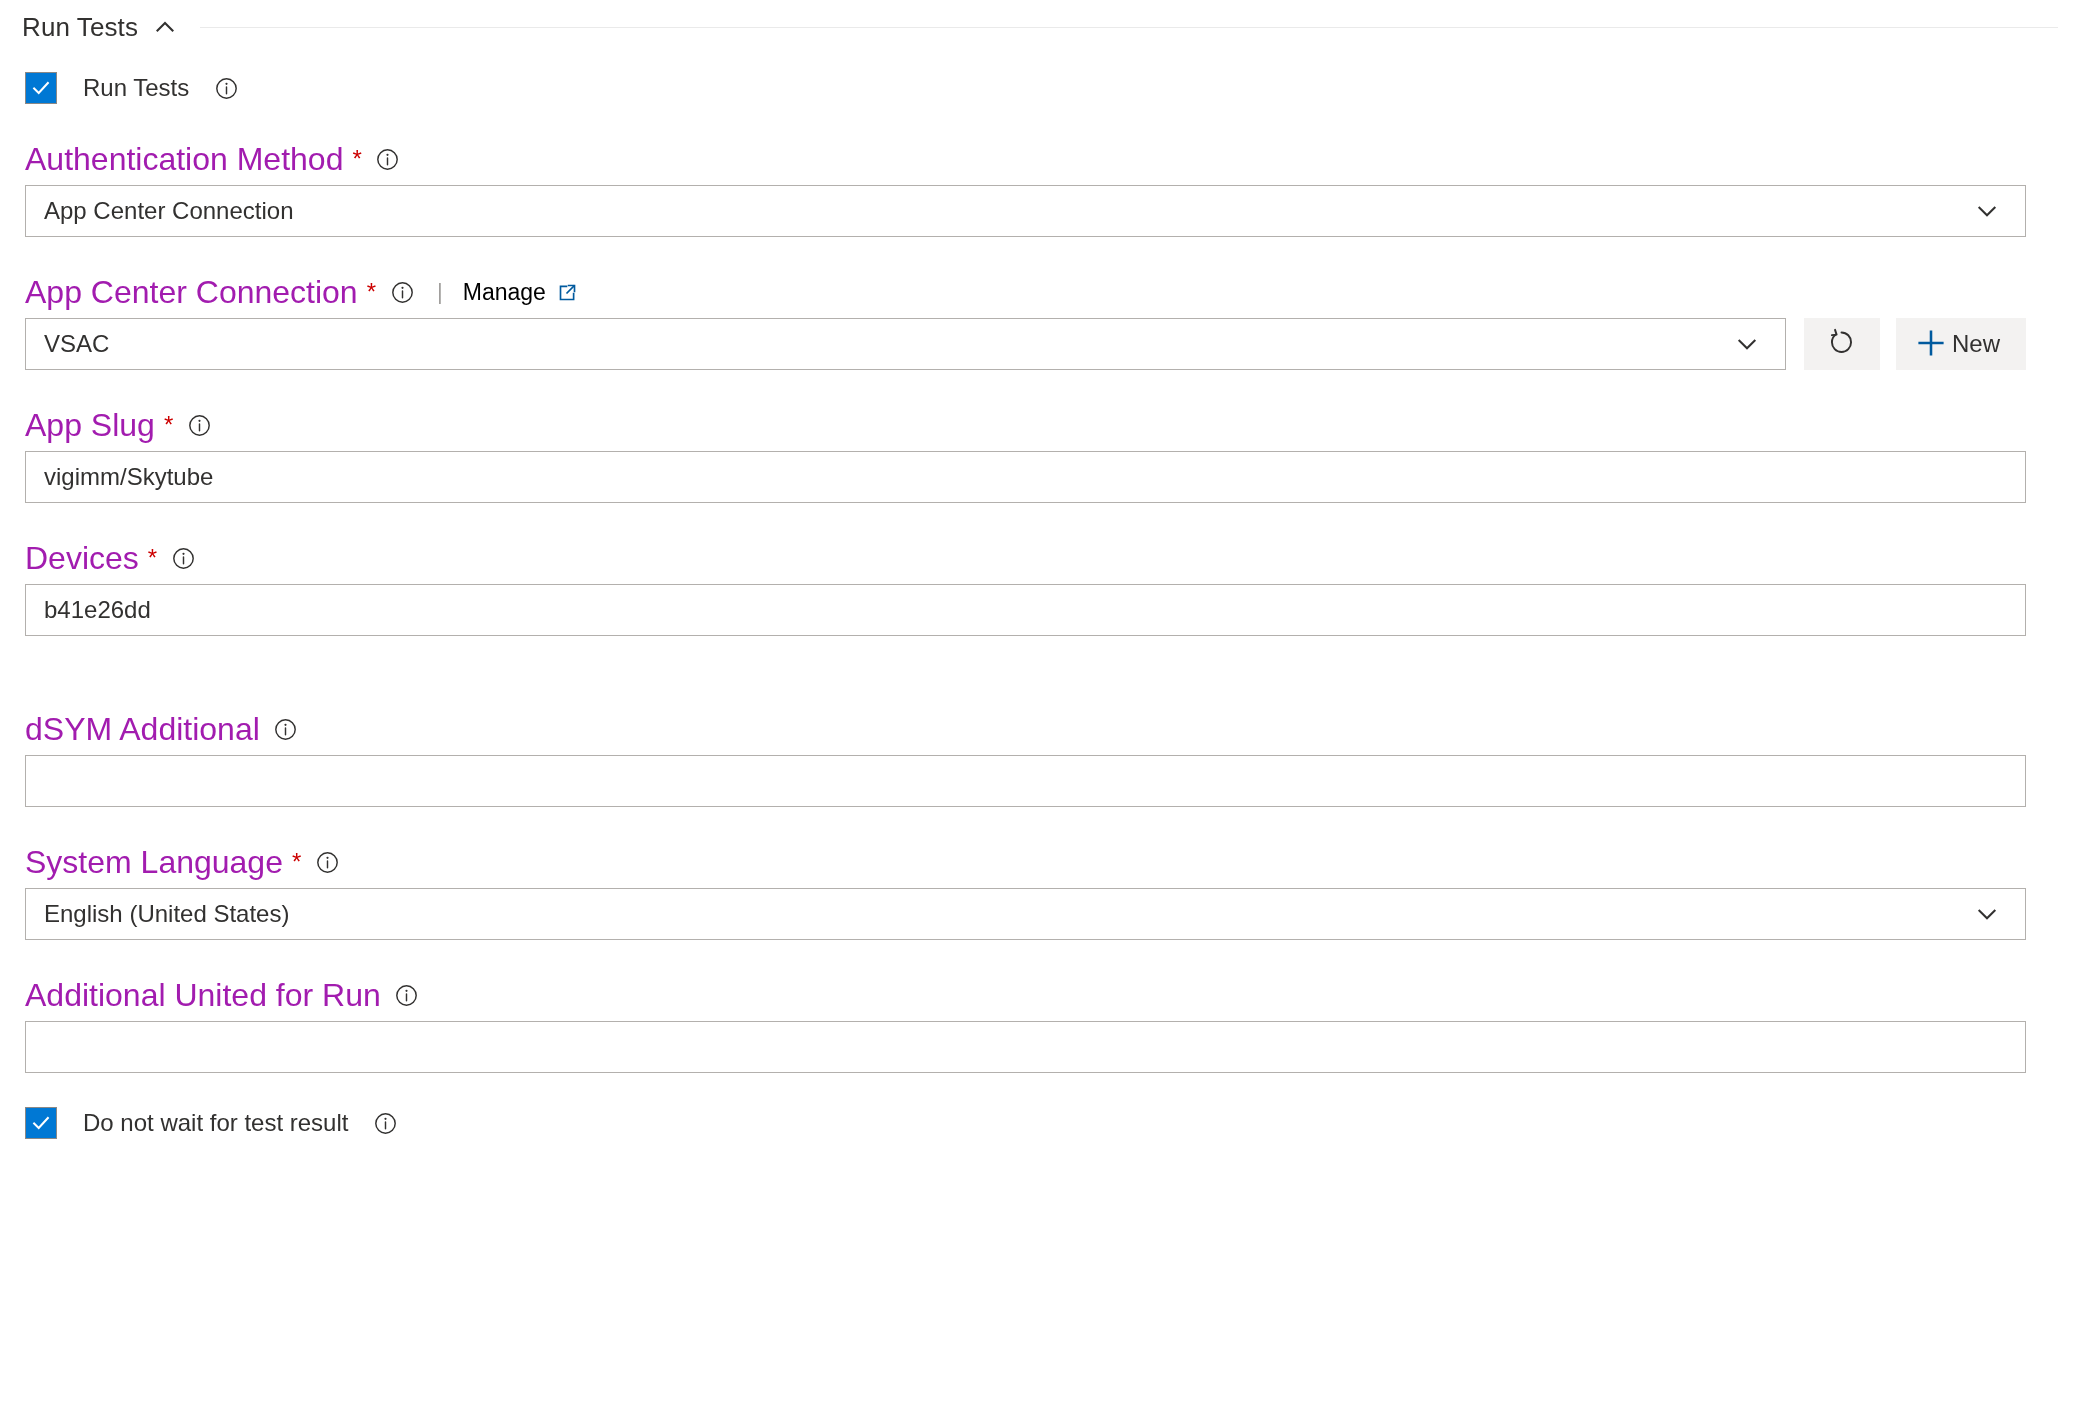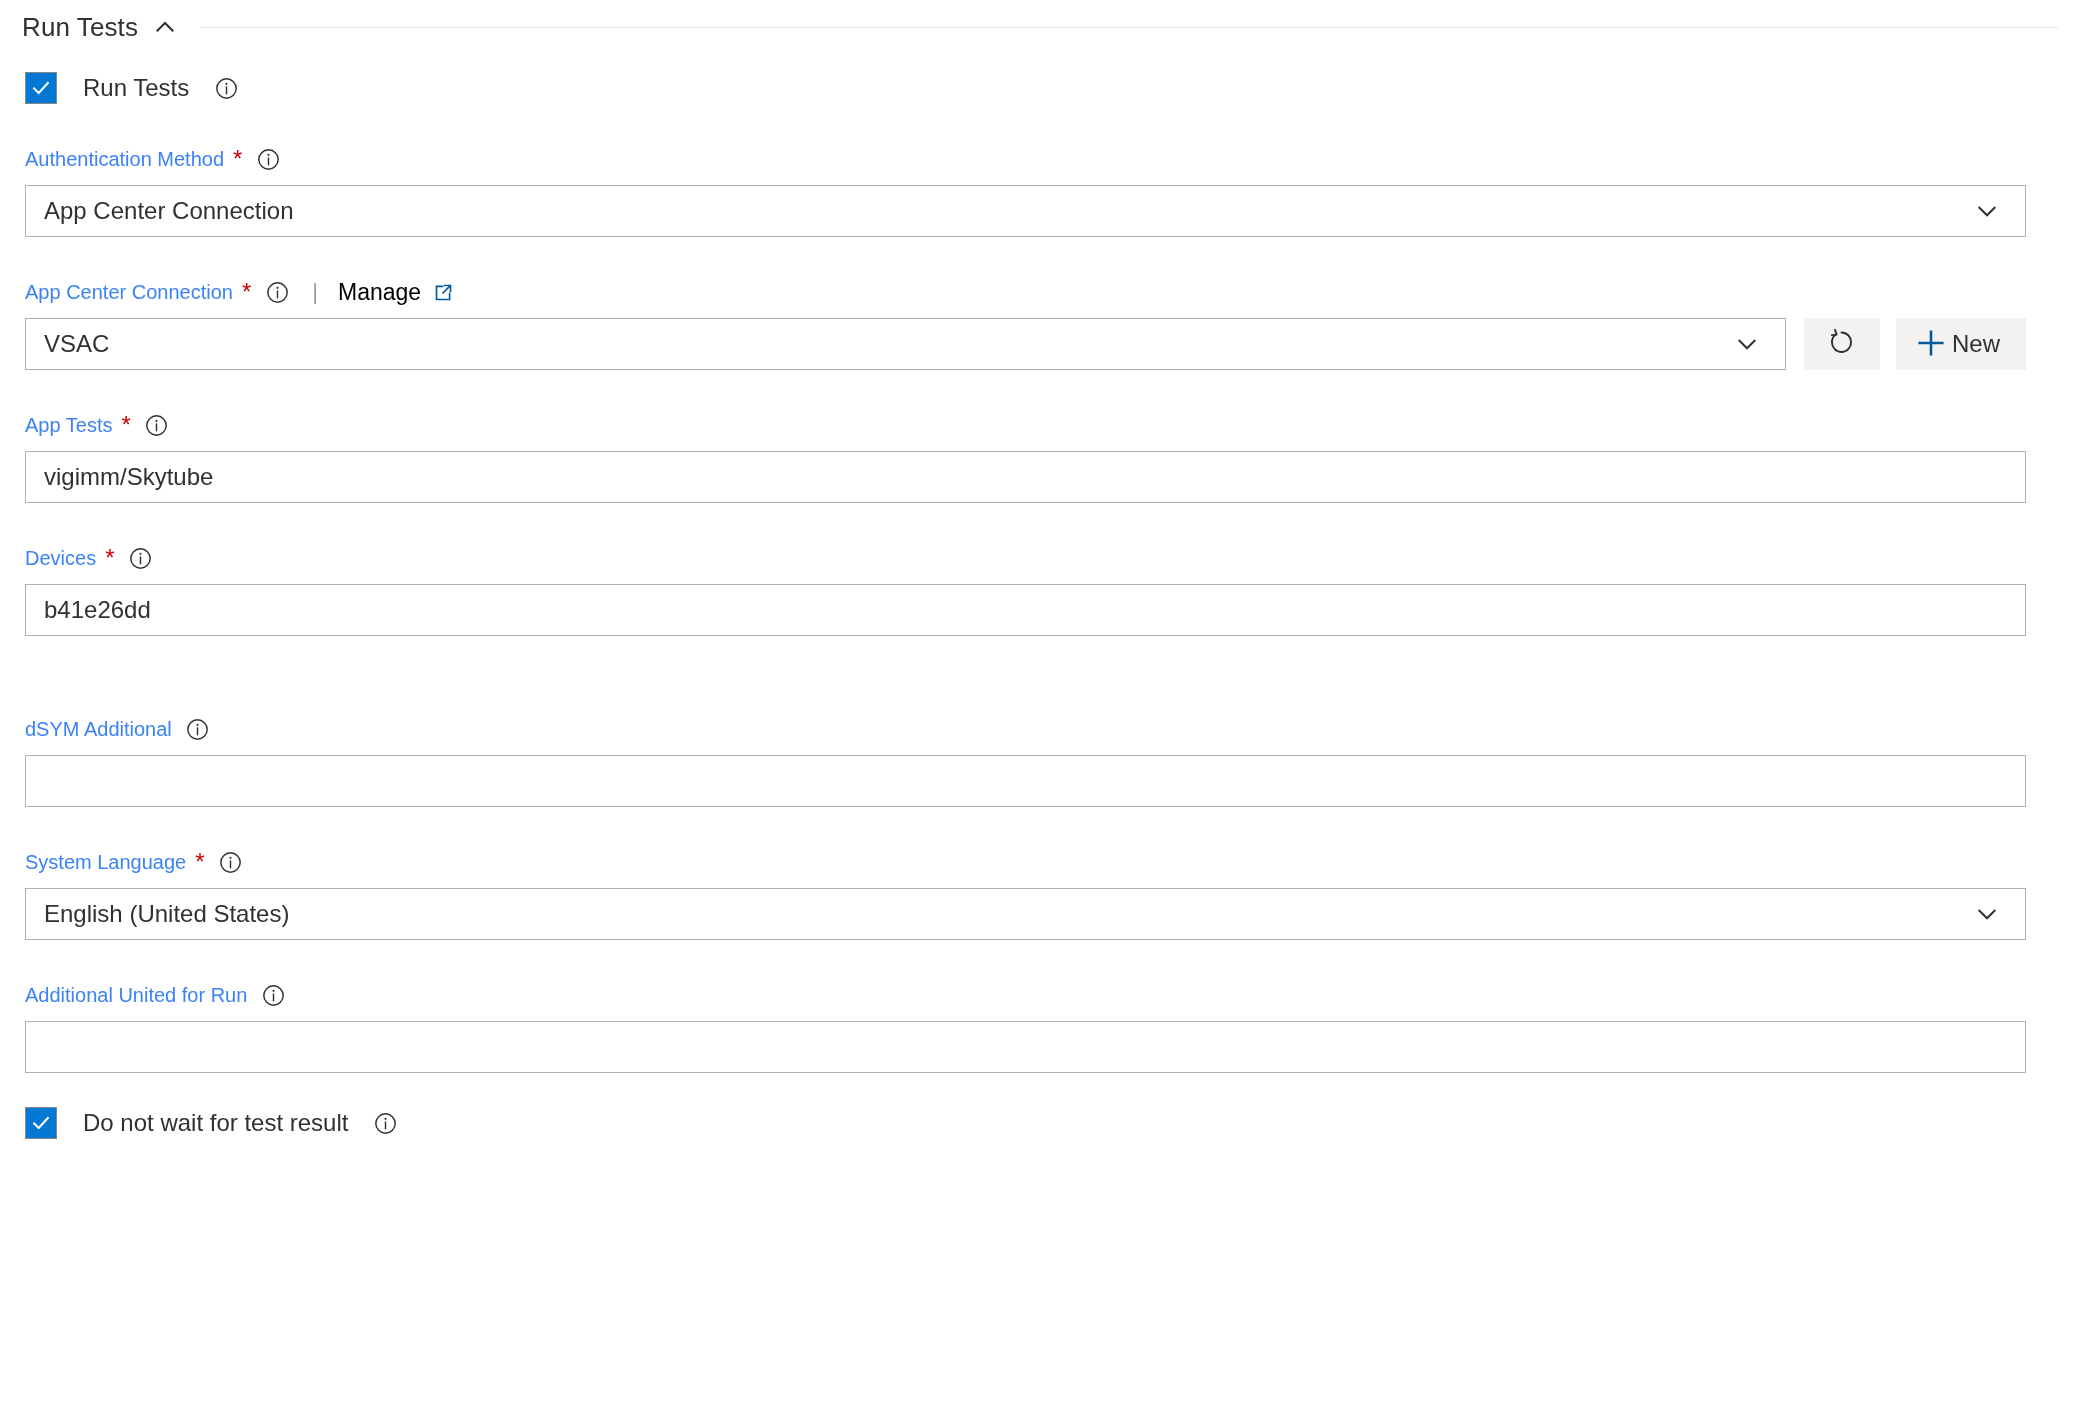--- a/index.html
+++ b/index.html
@@ -60,22 +60,22 @@
     padding-right: 66px;
     box-sizing: border-box;
   }
   .field-label-row {
     display: flex;
     align-items: center;
     height: 34px;
     margin-bottom: 9px;
   }
   .field-label {
-    font-size: 20px;
-    color: #3b82f6;
+    font-size: 32px;
+    color: #a21caf;
     white-space: nowrap;
     line-height: 30px;
   }
   .required-star {
     color: #cc0000;
     font-size: 24px;
     margin-left: 9px;
     line-height: 22px;
   }
   .info-icon {
@@ -324,21 +324,21 @@
           </svg>
         </span>
         <span class="new-button-label">New</span>
       </button>
     </div>
   </div>
 
   <div class="gap-38"></div>
   <div class="field">
     <div class="field-label-row">
-      <span class="field-label">App Tests</span>
+      <span class="field-label">App Slug</span>
       <span class="required-star">*</span>
       <span class="info-icon">
         <svg width="25" height="25" viewBox="0 0 24 24" fill="none" aria-hidden="true">
           <circle cx="12" cy="12" r="9.3" stroke="#323130" stroke-width="1.4"></circle>
           <circle cx="12" cy="7.5" r="1.05" fill="#323130"></circle>
           <path d="M12 10.6V17" stroke="#323130" stroke-width="1.4" stroke-linecap="round"></path>
         </svg>
       </span>
     </div>
     <input class="text-input" type="text" value="vigimm/Skytube" style="">

